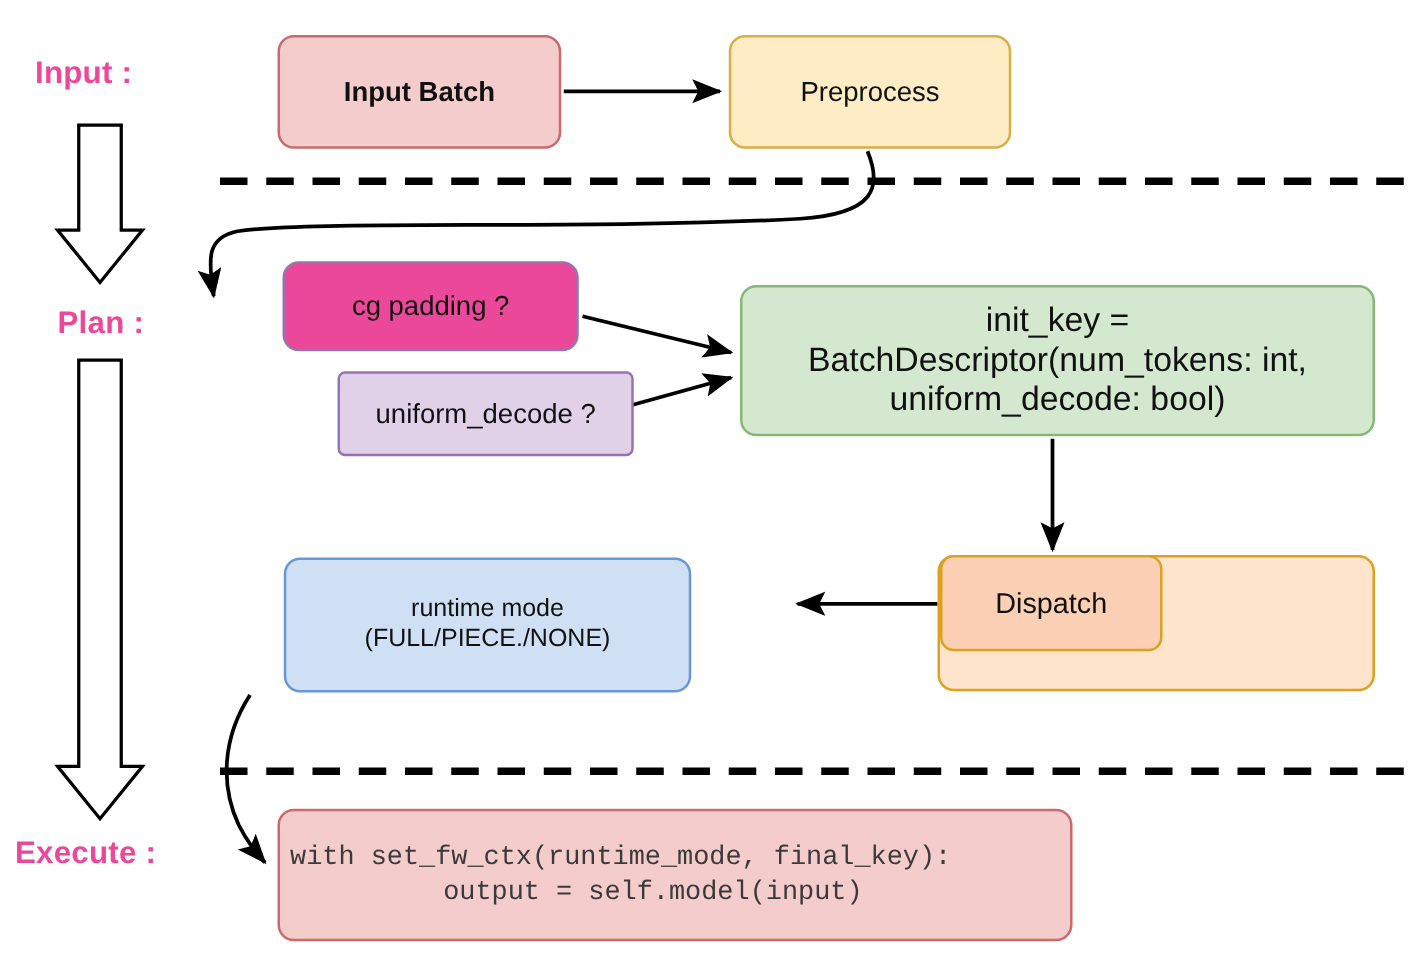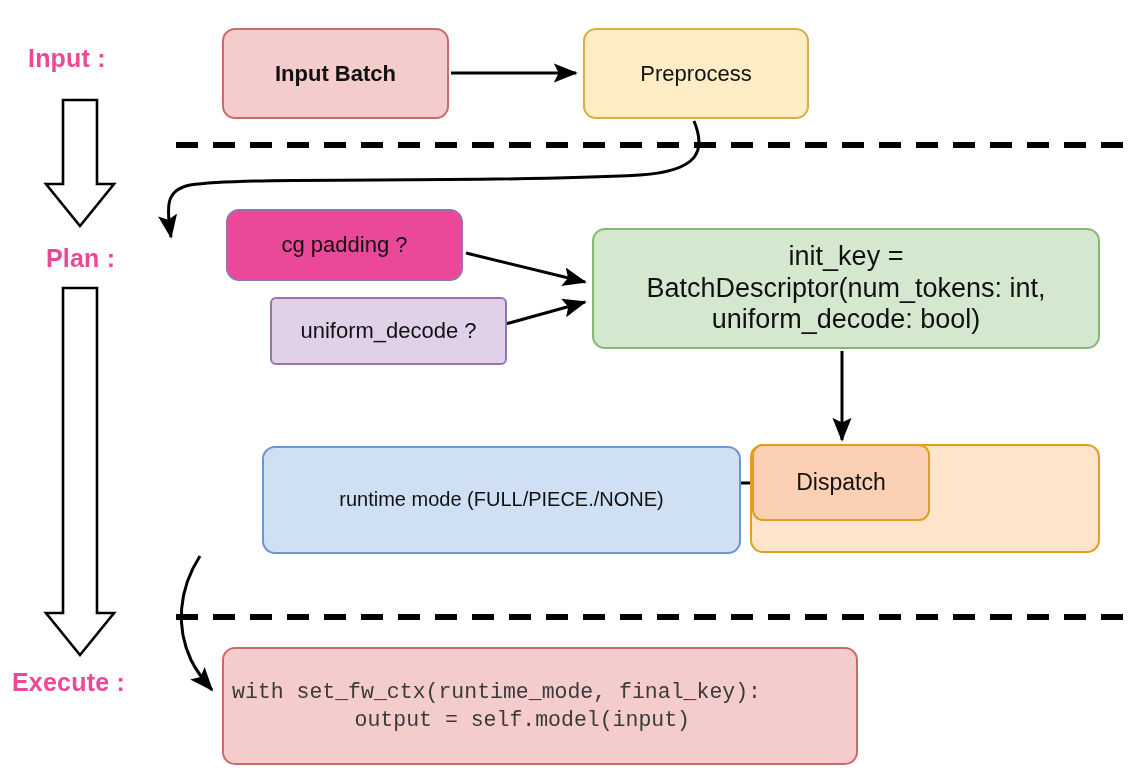--- a/index.html
+++ b/index.html
@@ -80,26 +80,25 @@
   }
   #node-init-key {
     left: 592px; top: 228px; width: 508px; height: 121px;
     background: #d4e8d0;
     border: 2px solid #85b877;
     border-radius: 13px;
     font-size: 27px;
     padding: 0 14px;
   }
   #node-runtime-mode {
-    left: 227px; top: 446px; width: 479px; height: 108px;
+    left: 227px; top: 446px; width: 326px; height: 108px;
     background: #cfe0f5;
     border: 2px solid #6b96d4;
     border-radius: 13px;
     font-size: 20px;
-    margin-left: 35px;
   }
   #node-cudagraph-dispatcher {
     left: 750px; top: 444px; width: 350px; height: 109px;
     background: #fde4cb;
     border: 2px solid #dda01f;
     border-radius: 13px;
     font-size: 23px;
     justify-content: flex-end;
     padding-right: 22px;
   }
@@ -109,21 +108,21 @@
   }
   #node-dispatch {
     left: 752px; top: 444px; width: 178px; height: 77px;
     background: #fbd0b5;
     border: 2px solid #dda01f;
     border-radius: 11px;
     font-size: 23px;
     z-index: 3;
   }
   #node-code {
-    left: 222px; top: 647px; width: 636px; height: 118px;
+    left: 222px; top: 647px; width: 636px; height: 106px;
     background: #f5cccc;
     border: 2px solid #c96b6b;
     border-radius: 13px;
     justify-content: flex-start;
     align-items: center;
     padding: 0 0 0 8px;
   }
   #node-code pre {
     margin: 0;
     font-family: "Liberation Mono", "DejaVu Sans Mono", monospace;

